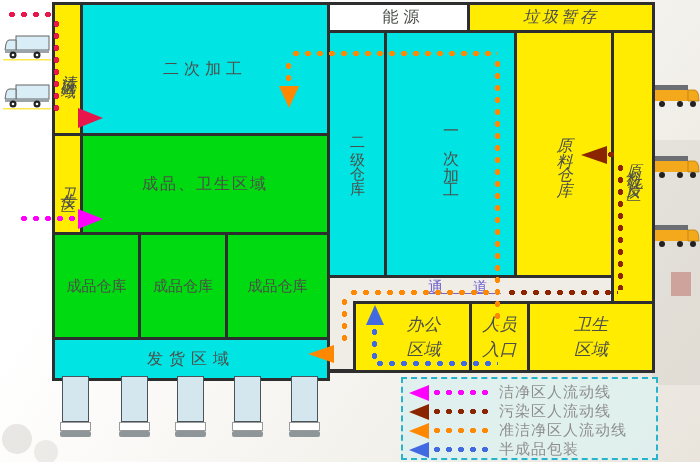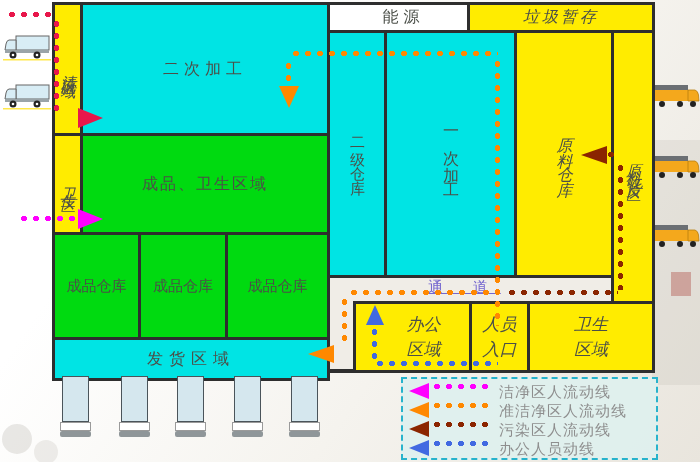--- a/index.html
+++ b/index.html
@@ -38,21 +38,21 @@
   .tri{position:absolute;width:0;height:0;}
   .tri-r{border-top:10px solid transparent;border-bottom:10px solid transparent;border-left:25px solid var(--c);}
   .tri-l{border-top:9px solid transparent;border-bottom:9px solid transparent;border-right:26px solid var(--c);}
   .tri-d{border-left:10px solid transparent;border-right:10px solid transparent;border-top:22px solid var(--c);}
   .tri-u{border-left:9px solid transparent;border-right:9px solid transparent;border-bottom:20px solid var(--c);}
   .f-red{--c:#e8174b;} .f-mag{--c:#ff00ff;} .f-org{--c:#ff8800;} .f-brn{--c:#8b2500;} .f-blu{--c:#4169e1;}
 
   
   .legend{position:absolute;left:401px;top:377px;width:257px;height:83px;box-sizing:border-box;
     background:rgba(222,240,238,.92);border:2px dashed #27b3cc;padding:4px 0 0 6px;}
-  .legend-row{display:flex;align-items:flex-start;height:19px;}
+  .legend-row{display:flex;align-items:center;height:19px;}
   .legend-arrow{width:0;height:0;border-top:8px solid transparent;border-bottom:8px solid transparent;
     border-right:20px solid var(--c);flex:0 0 auto;}
   .legend-dots{width:58px;height:7px;margin:0 10px 0 2px;flex:0 0 auto;background-repeat:repeat-x;
     background-size:12px 7px;background-image:radial-gradient(circle 3px at 6px 3.5px,var(--c) 99%,transparent 100%);}
   .legend-label{font-size:15px;color:#8e8e8e;letter-spacing:1px;white-space:nowrap;}
 
   
   .dock{position:absolute;width:27px;}
   .dock-body{width:27px;height:46px;background:#d5e7ee;border:1.5px solid #4a545a;box-sizing:border-box;}
   .dock-plate{width:31px;height:9px;margin-left:-2px;background:#ffffff;border:1px solid #9a9a9a;box-sizing:border-box;}
@@ -235,30 +235,30 @@
       <div class="dock-plate"></div>
       <div class="dock-bar"></div>
   </div>
 
   <div class="legend">
     <div class="legend-row f-mag">
       <span class="legend-arrow"></span>
       <span class="legend-dots"></span>
       <span class="legend-label">洁净区人流动线</span>
     </div>
+    <div class="legend-row f-brn">
+      <span class="legend-arrow"></span>
+      <span class="legend-dots"></span>
+      <span class="legend-label">污染区人流动线</span>
+    </div>
     <div class="legend-row f-org">
       <span class="legend-arrow"></span>
       <span class="legend-dots"></span>
       <span class="legend-label">准洁净区人流动线</span>
     </div>
-    <div class="legend-row f-brn">
-      <span class="legend-arrow"></span>
-      <span class="legend-dots"></span>
-      <span class="legend-label">污染区人流动线</span>
-    </div>
     <div class="legend-row f-blu">
       <span class="legend-arrow"></span>
       <span class="legend-dots"></span>
-      <span class="legend-label">办公人员动线</span>
+      <span class="legend-label">半成品包装</span>
     </div>
   </div>
 
 </div>
 
 </body></html>

